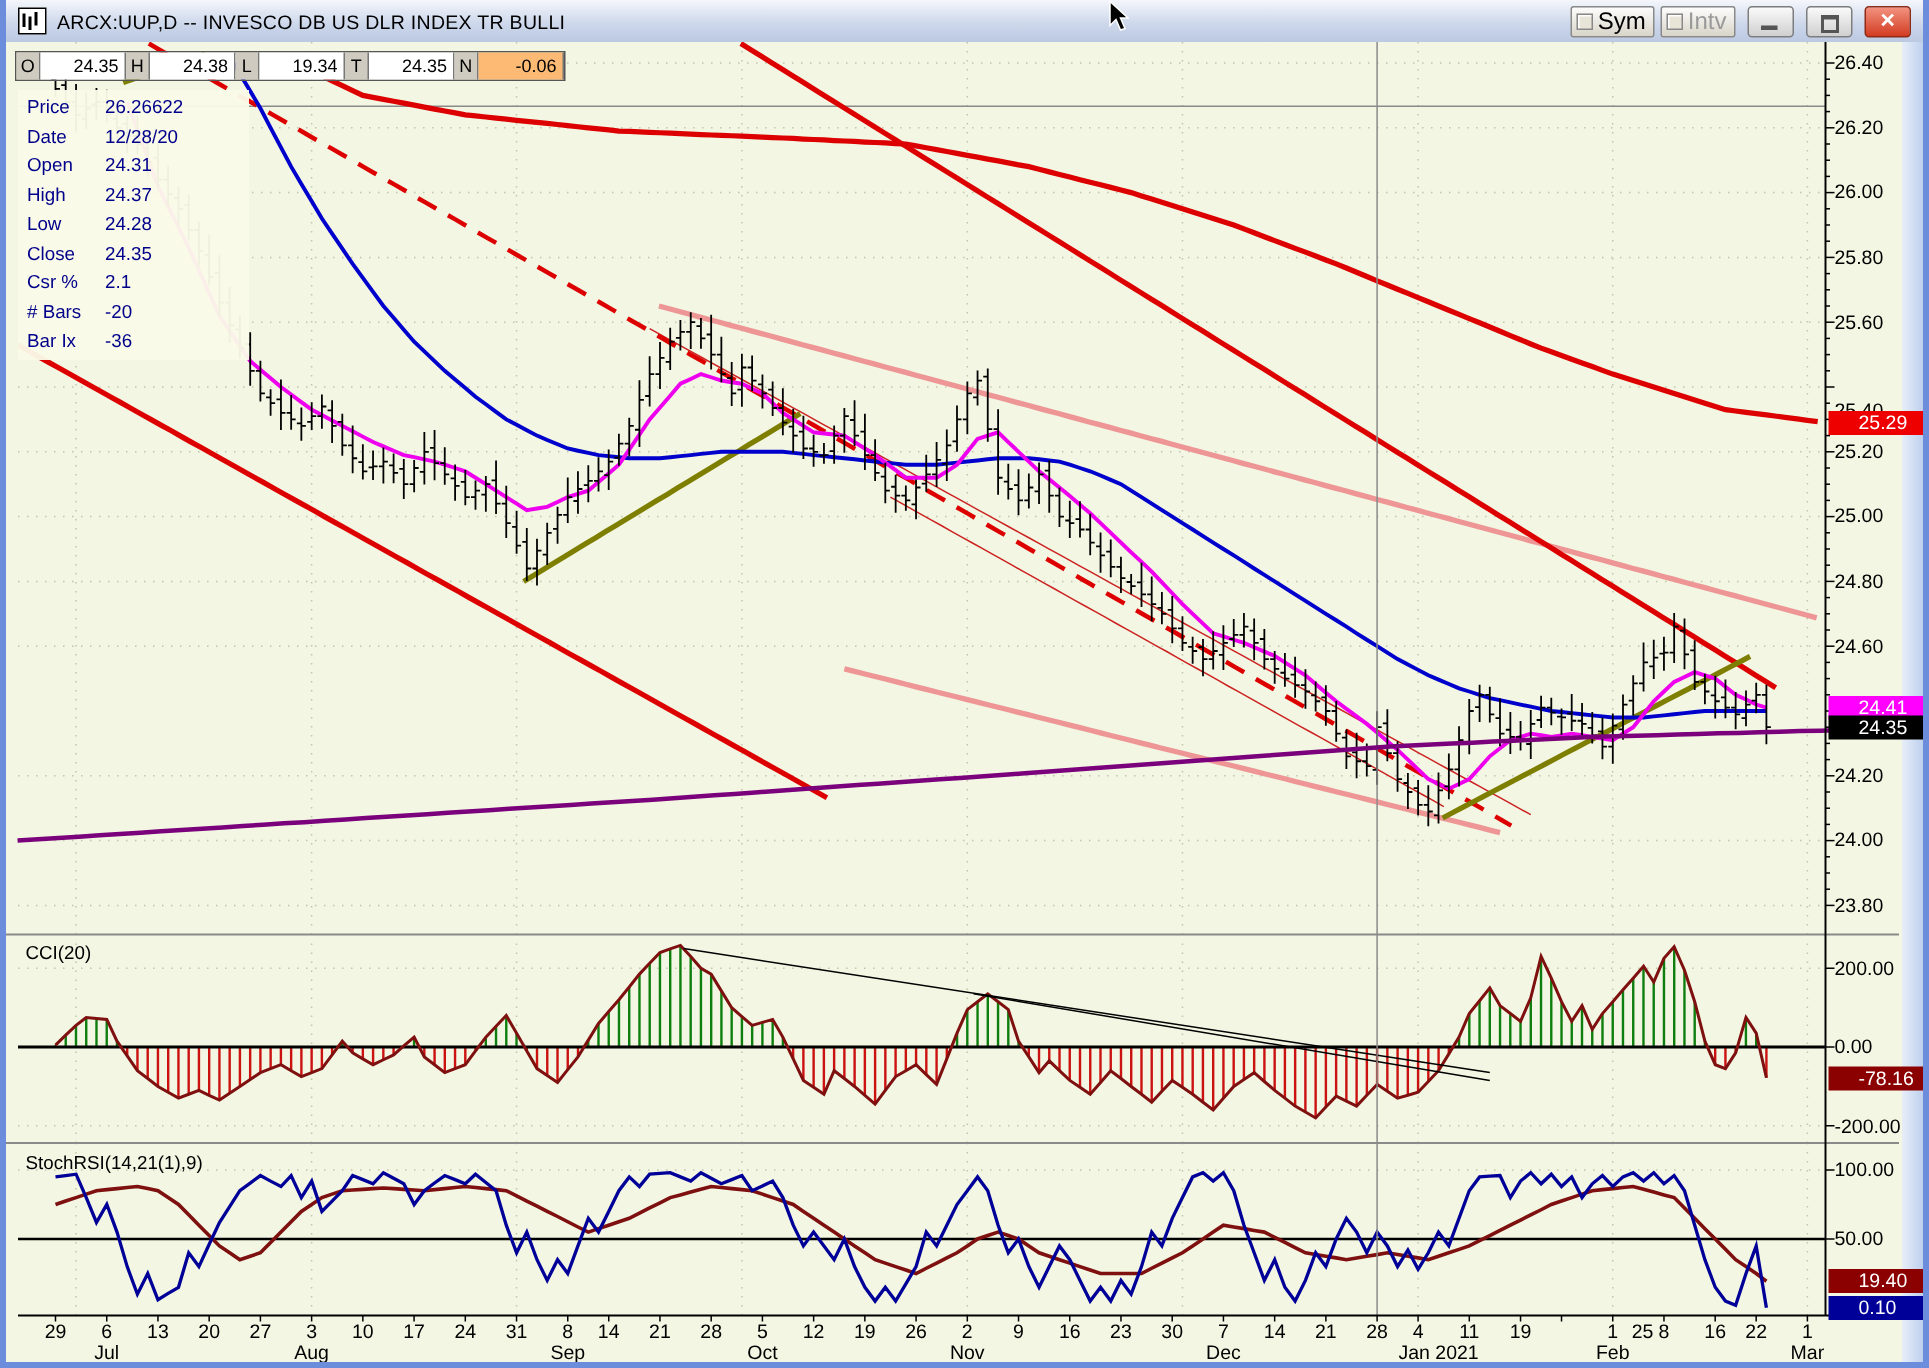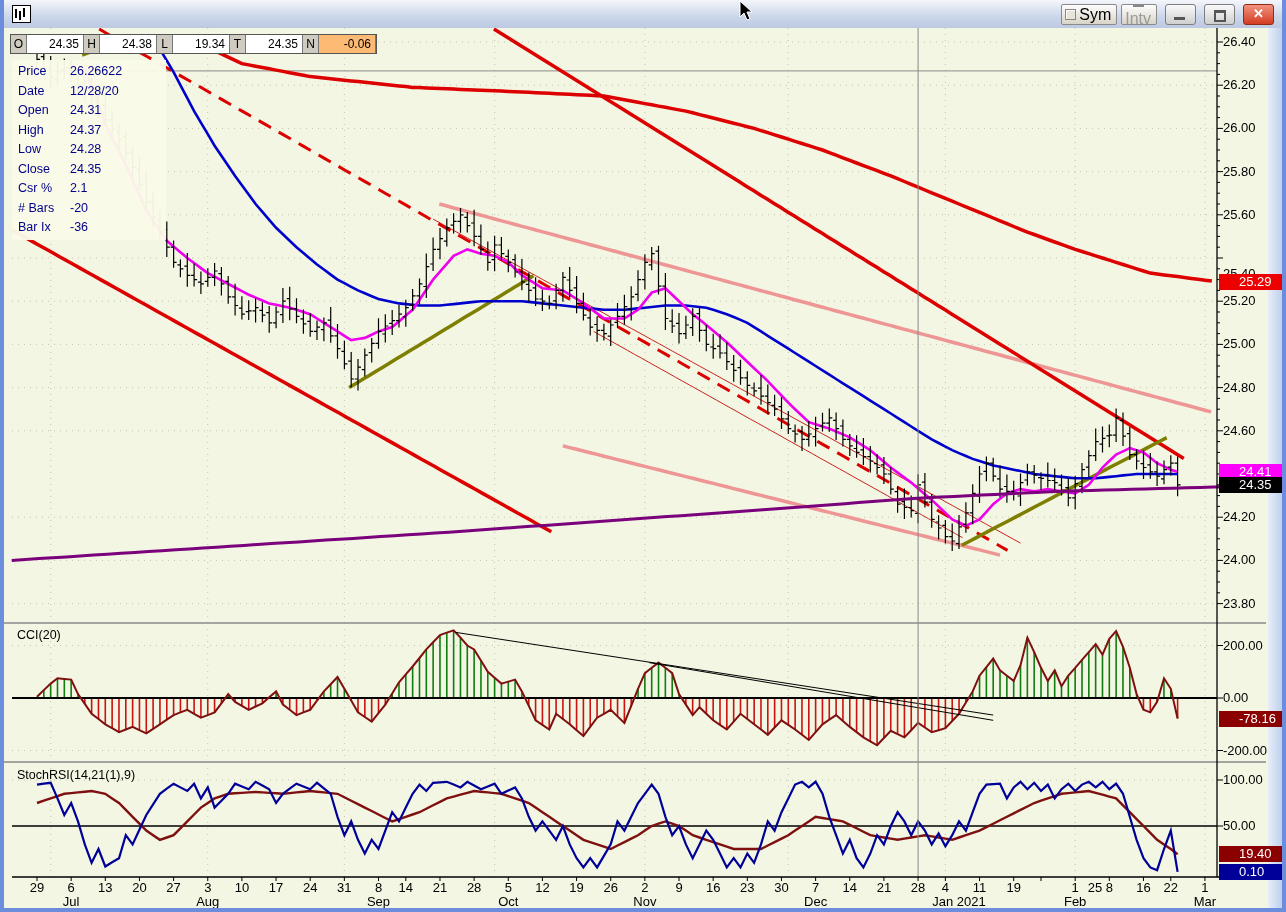--- a/index.html
+++ b/index.html
@@ -9,21 +9,21 @@
   #titlebar{position:absolute;left:0;top:0;width:1278px;height:28px;
        background:linear-gradient(#F4F6FB,#CBD6EA 60%,#BCC9E2);border-bottom:1px solid #8795AD;
        display:flex;align-items:center;}
   #title-icon{width:17px;height:16px;margin:0 7px 0 8px;background:#fff;border:1px solid #000;position:relative;}
   #title-icon:before{content:"";position:absolute;left:2px;top:3px;width:2px;height:9px;background:#000;box-shadow:4px 2px 0 #000,8px -1px 0 #000;}
   #title-text{font-size:13px;color:#000;letter-spacing:.2px;}
   .tb-right{position:absolute;right:8px;top:4px;display:flex;align-items:center;gap:4px;}
   .mini-btn{height:19px;padding:0 5px 0 3px;background:linear-gradient(#FDFDFD,#D8D4C8);
        border:1px solid #8A8A8A;border-radius:2px;font-size:16px;display:flex;align-items:center;gap:3px;color:#000;}
   .mini-btn .sq{width:9px;height:9px;background:#E8E4D8;border:1px solid #888;box-shadow:inset 1px 1px 0 #fff;}
-  .mini-btn.disabled{color:#9a9a9a;flex-direction:column;}
+  .mini-btn.disabled{color:#9a9a9a;}
   .winbtn{width:29px;height:19px;border:1px solid #7E7E7E;border-radius:3px;
        background:linear-gradient(#FAFAFA,#CFCFCF);position:relative;margin-left:4px;}
   .winbtn.close{background:linear-gradient(#F2927F,#D33C22);border-color:#8E2A16;}
   .glyph-min:after{content:"";position:absolute;left:8px;bottom:4px;width:11px;height:3px;background:#555;}
   .glyph-res:after{content:"";position:absolute;left:9px;top:5px;width:8px;height:7px;border:2px solid #555;border-top-width:3px;}
   .glyph-x:after{content:"\2715";position:absolute;left:0;right:0;top:1px;text-align:center;color:#fff;font-size:13px;font-weight:bold;}
   #chart-root{position:absolute;left:0;top:28px;width:1278px;height:880px;background:#F2F6E2;}
   #chart-svg{position:absolute;left:0;top:0;}
   
   #quote-bar{position:absolute;left:6px;top:6px;display:flex;height:18px;border:1px solid #555;}
@@ -48,20 +48,21 @@
   #right-strip{position:absolute;left:1264px;top:0;width:14px;height:880px;
        background:linear-gradient(90deg,#E8EEF8,#BDD0EE);}
   #cursor{position:absolute;left:735px;top:0px;z-index:50;}
 </style>
 </head>
 <body>
 
 <div id="win">
   <div id="titlebar">
     <span id="title-icon"></span>
+    <span id="title-text">ARCX:UUP,D -- INVESCO DB US DLR INDEX TR BULLI</span>
     <div class="tb-right">
       <div class="mini-btn">
         <span class="sq"></span>
         <span>Sym</span>
       </div>
       <div class="mini-btn disabled">
         <span class="sq"></span>
         <span>Intv</span>
       </div>
       <div class="winbtn glyph-min"></div>

